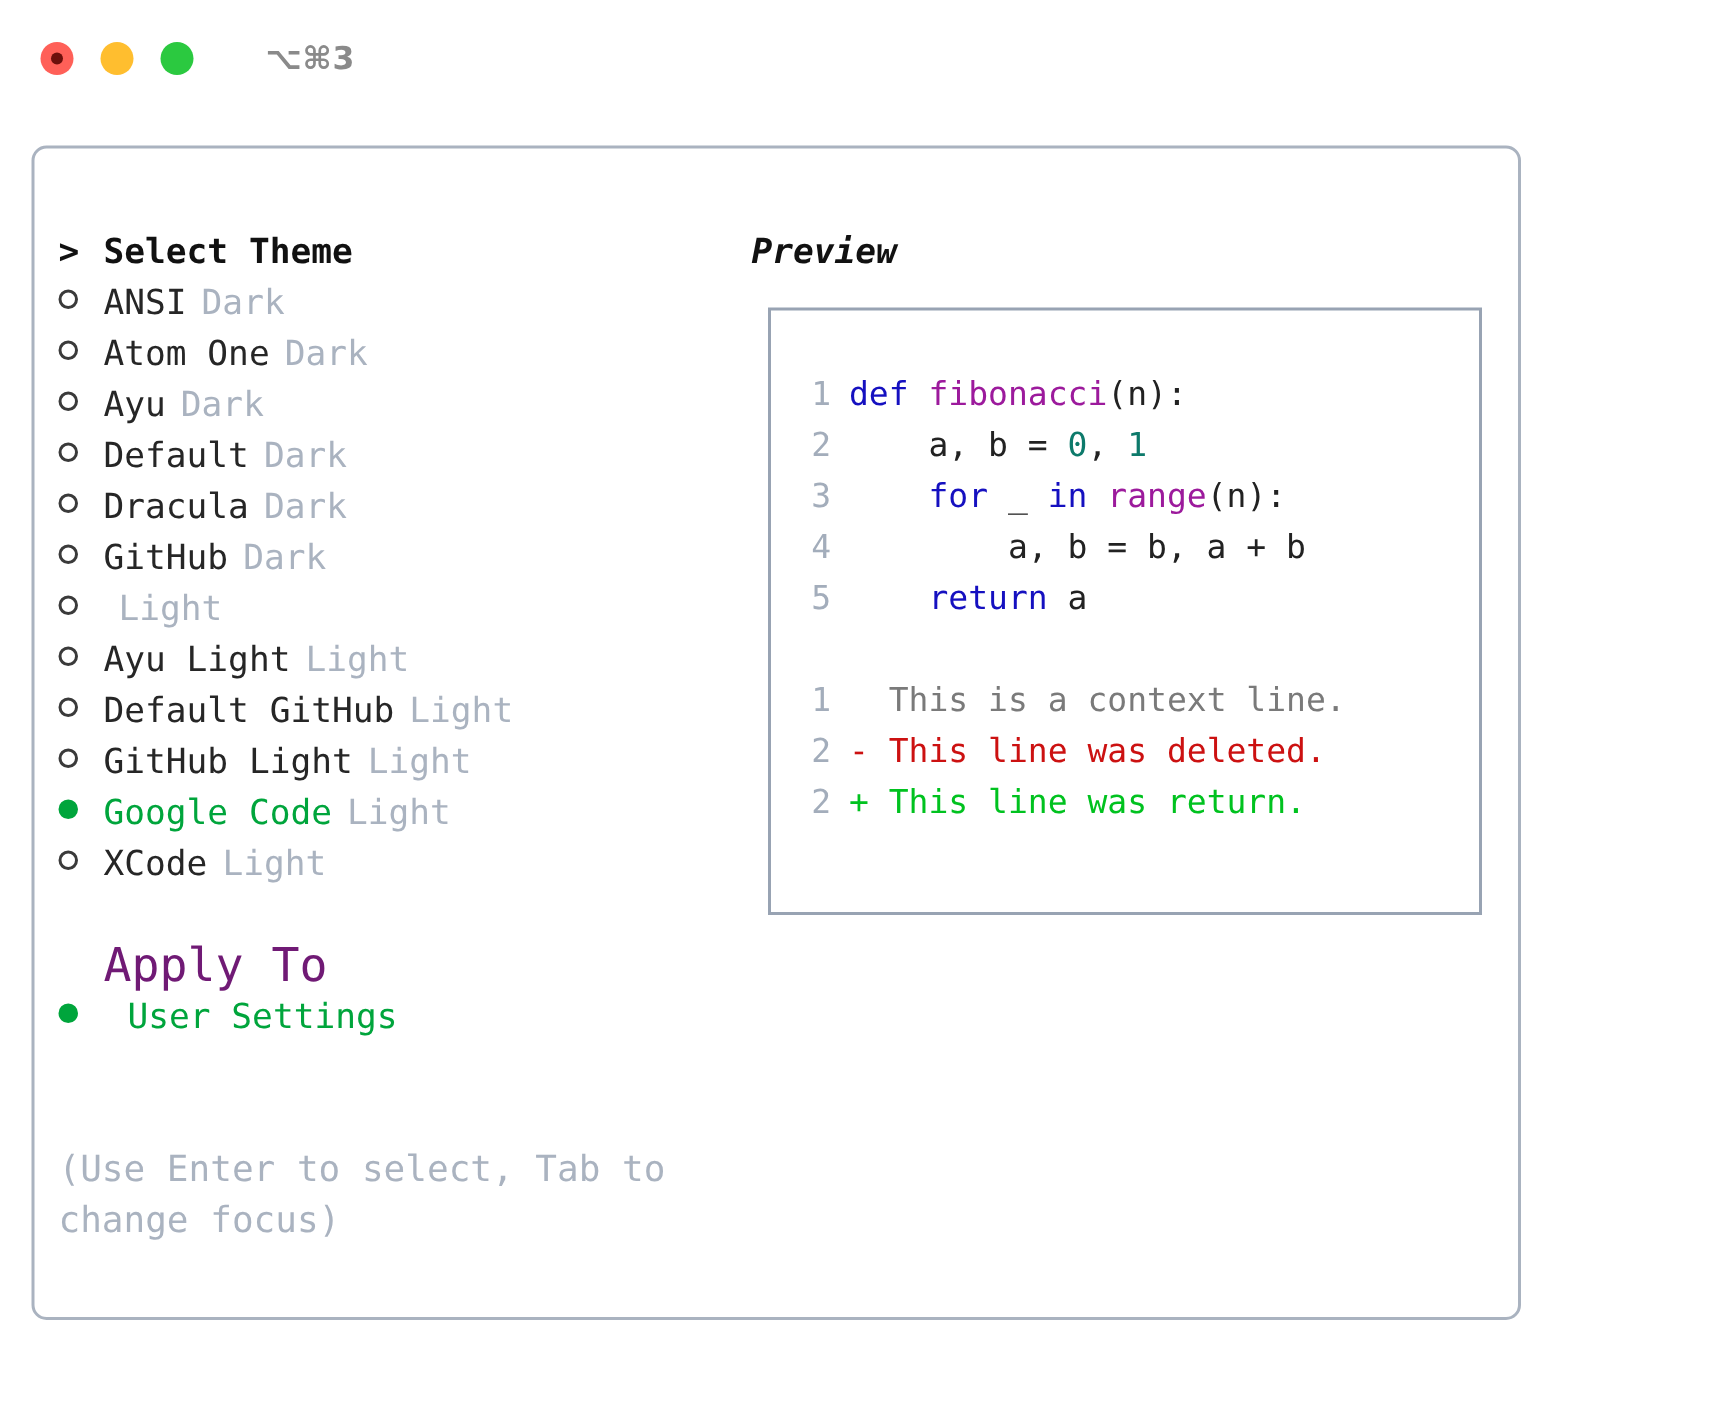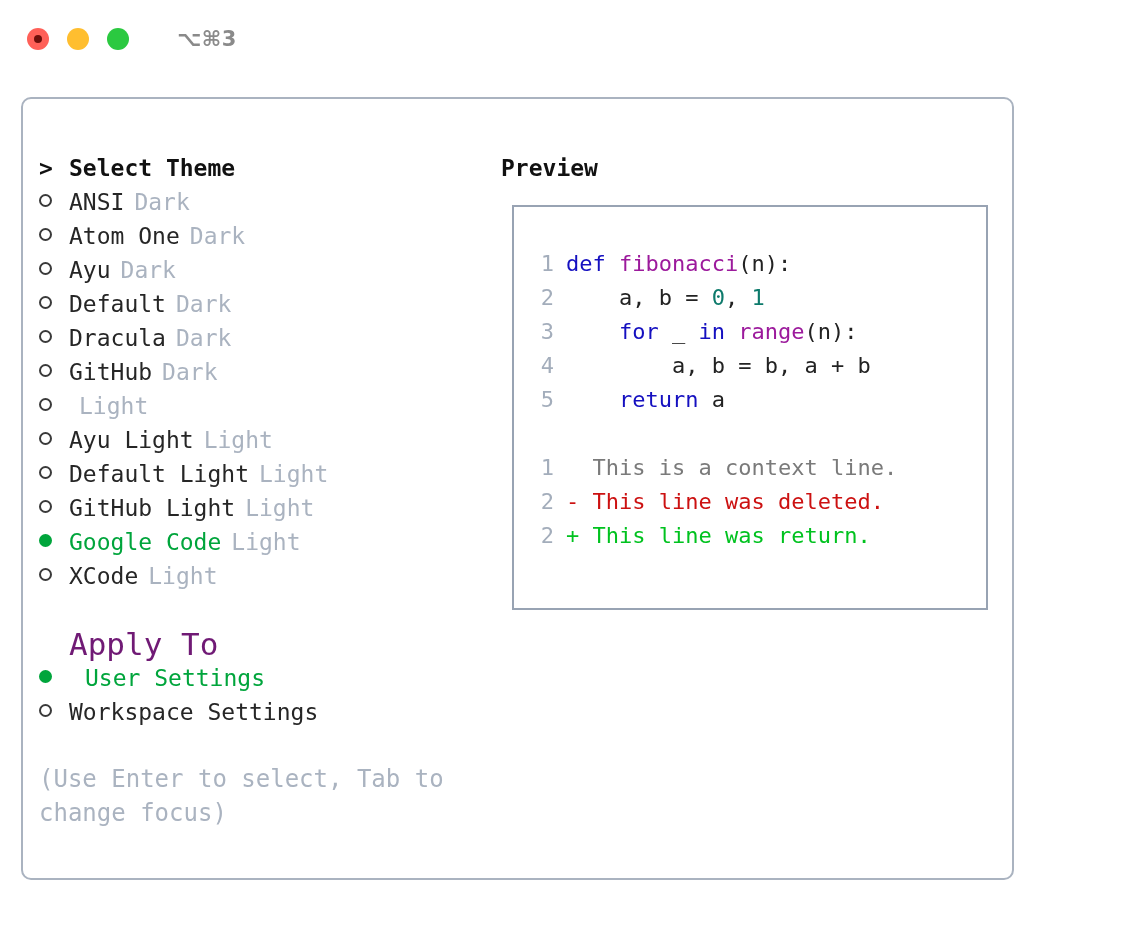--- a/index.html
+++ b/index.html
@@ -164,20 +164,21 @@
     font-size: 24px;
     line-height: 34px;
   }
 
   
   #preview-column {
     position: absolute;
     left: 478px;
     top: 52px;
     width: 500px;
+    font-style: italic;
   }
   #preview-title {
     font-size: 23px;
     font-weight: bold;
     color: #111111;
     line-height: 34px;
   }
 
   #code-box {
     position: absolute;
@@ -281,21 +282,21 @@
               <span class="marker"><span class="bullet bullet-empty"></span></span>
               <span class="theme-variant">Light</span>
             </div>
             <div class="row">
               <span class="marker"><span class="bullet bullet-empty"></span></span>
               <span class="theme-name">Ayu Light</span>
               <span class="theme-variant">Light</span>
             </div>
             <div class="row">
               <span class="marker"><span class="bullet bullet-empty"></span></span>
-              <span class="theme-name">Default Light</span>
+              <span class="theme-name">Default GitHub</span>
               <span class="theme-variant">Light</span>
             </div>
             <div class="row">
               <span class="marker"><span class="bullet bullet-empty"></span></span>
               <span class="theme-name">GitHub Light</span>
               <span class="theme-variant">Light</span>
             </div>
             <div class="row">
               <span class="marker"><span class="bullet bullet-filled"></span></span>
               <span class="theme-name selected">Google Code</span>
@@ -308,24 +309,20 @@
             </div>
           </div>
       </div>
 
       <div id="apply-to-group">
         <div id="apply-to-header">Apply To</div>
         <div id="apply-to-items">
             <div class="row">
               <span class="marker"><span class="bullet bullet-filled"></span></span>
               <span class="apply-label selected">User Settings</span>
-            </div>
-            <div class="row">
-              <span class="marker"><span class="bullet bullet-empty"></span></span>
-              <span class="apply-label">Workspace Settings</span>
             </div>
           </div>
       </div>
 
       <div id="hint-text">(Use Enter to select, Tab to change focus)</div>
 
       <div id="preview-column">
         <div id="preview-title">Preview</div>
       </div>
 

